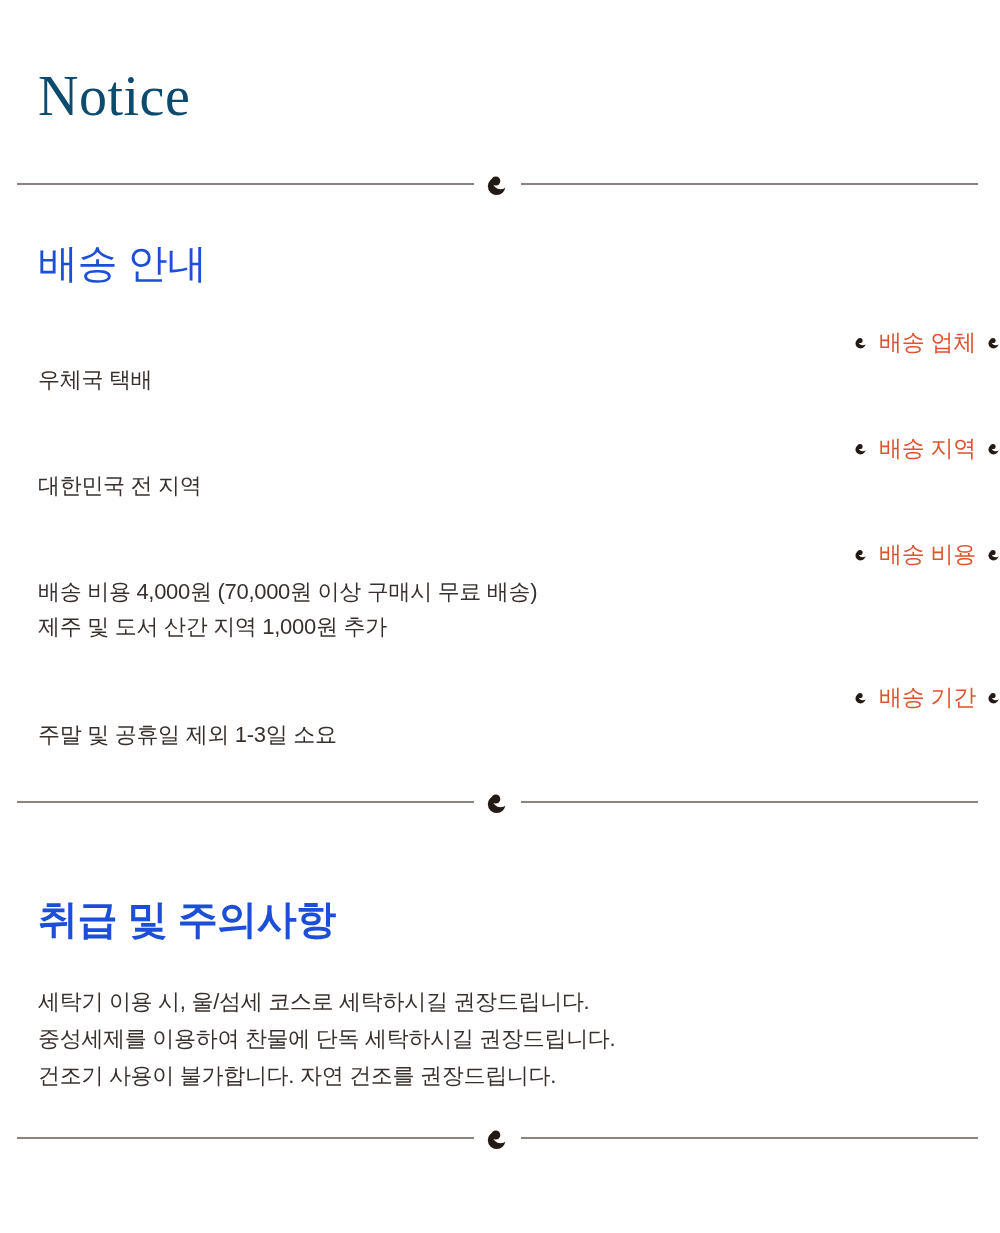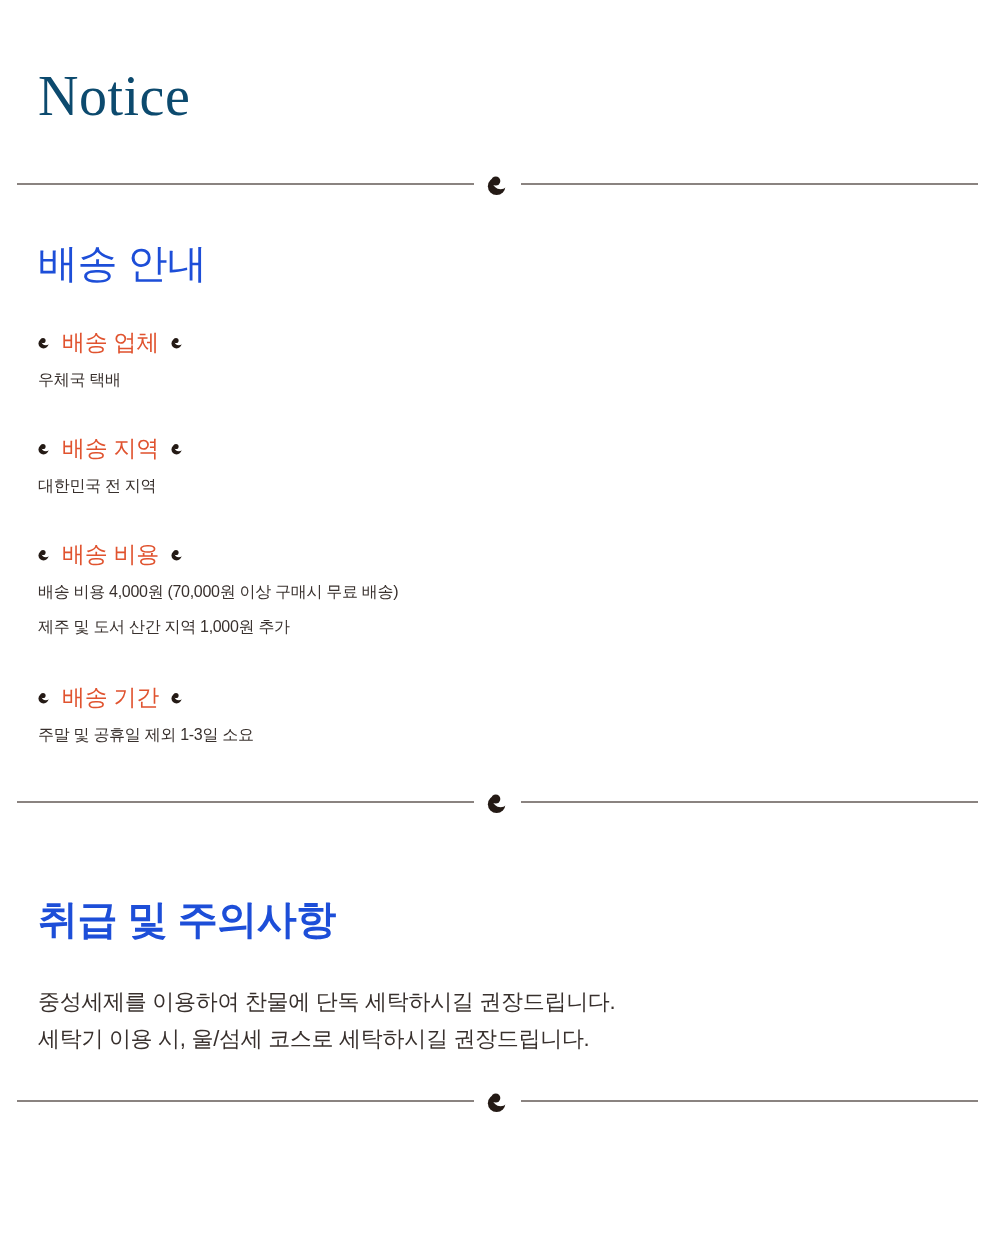--- a/index.html
+++ b/index.html
@@ -49,24 +49,25 @@
   .section:first-child { margin-top:40px; }
   .section-period { margin-top:38px; }
 
   .sec-header {
     display:flex; align-items:center; gap:12px;
     height:30px;
     font-size:23px;
     font-weight:500;
     color:#e0532f;
     letter-spacing:-0.3px;
+    justify-content:flex-end;
   }
   .sec-body { margin-top:5px; }
   .body-line {
-    font-size:16px;
+    font-size:22px;
     line-height:35px;
     color:#38302d;
     letter-spacing:-0.3px;
   }
 
   .care-lines { margin:40px 0 0 38px; }
   .care-line {
     font-size:22px;
     line-height:37px;
     color:#38302d;
@@ -169,22 +170,23 @@
     <span class="rule"></span>
     <svg class="orn-lg">
         <use href="#orn-shape"></use>
       </svg>
     <span class="rule"></span>
   </div>
 
   <h2 class="block-heading care-heading">취급 및 주의사항</h2>
 
   <div class="care-lines">
+    <div class="care-line">세탁기 이용 시, 울/섬세 코스로 세탁하시길 권장드립니다.</div>
     <div class="care-line">중성세제를 이용하여 찬물에 단독 세탁하시길 권장드립니다.</div>
-    <div class="care-line">세탁기 이용 시, 울/섬세 코스로 세탁하시길 권장드립니다.</div>
+    <div class="care-line">건조기 사용이 불가합니다. 자연 건조를 권장드립니다.</div>
   </div>
 
   <div class="divider divider-3">
     <span class="rule"></span>
     <svg class="orn-lg">
         <use href="#orn-shape"></use>
       </svg>
     <span class="rule"></span>
   </div>
 

